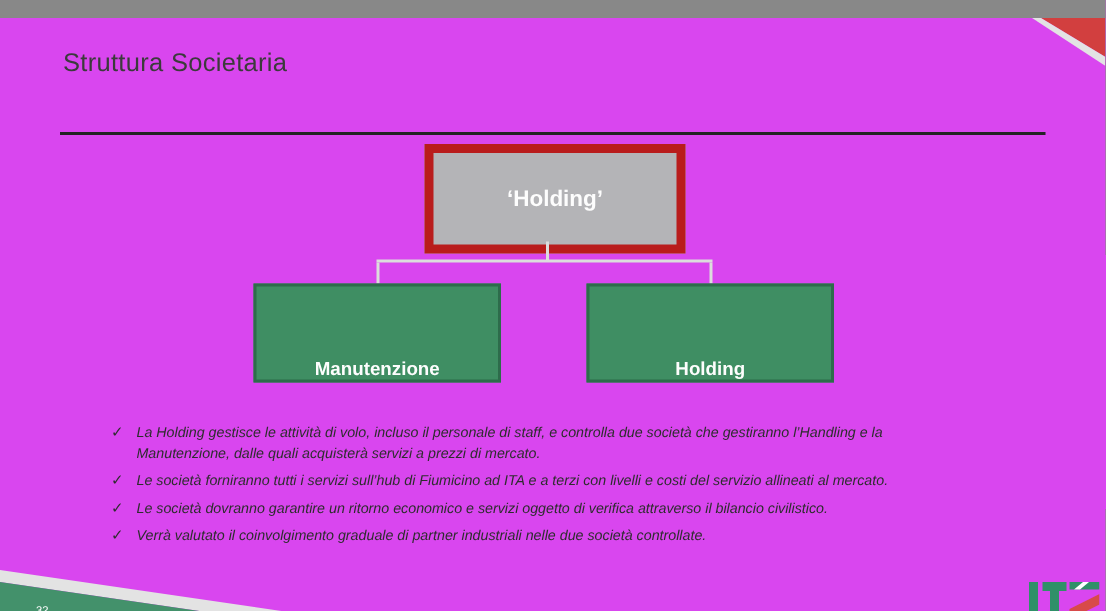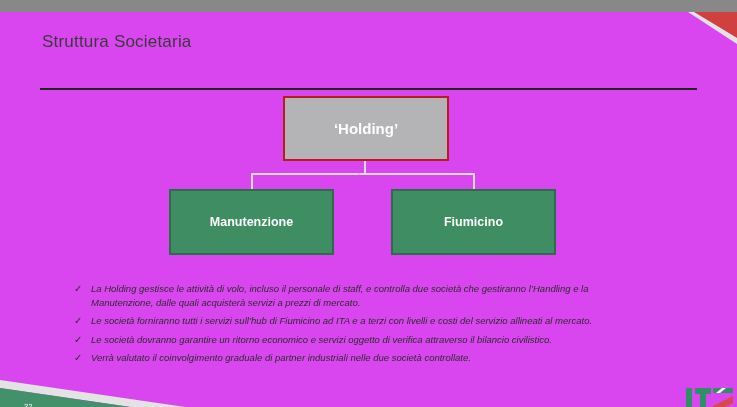--- a/index.html
+++ b/index.html
@@ -13,25 +13,25 @@
     letter-spacing:0.2px;
   }
   .rule { position:absolute; left:40px; top:76px; width:657px; height:2px; background:#232323; }
 
   .node {
     position:absolute; display:flex; align-items:center; justify-content:center;
     font-weight:bold; color:#fdfdfd; text-align:center;
   }
   .node-root {
     left:283px; top:84px; width:162px; height:61px;
-    background:#b4b4b7; border:2px solid #b91c1c; font-size:15px;
+    background:#b4b4b7; border:6px solid #b91c1c; font-size:15px;
   }
   .node-child {
     top:177px; width:161px; height:62px;
-    background:#3f8e63; border:2px solid #2d6c4b; font-size:12.5px;
+    background:#3f8e63; border:2px solid #2d6c4b; font-size:12.5px;align-items:flex-end;
   }
   .node-left  { left:169px; }
   .node-right { left:391px; }
 
   .conn { position:absolute; background:#dcdcdc; }
   .conn-root  { left:364px; top:149px; width:2px; height:13px; }
   .conn-horiz { left:251px; top:161px; width:224px; height:2px; }
   .conn-vl    { left:251px; top:163px; width:2px; height:14px; }
   .conn-vr    { left:473px; top:163px; width:2px; height:14px; }
 
@@ -66,21 +66,21 @@
 
     <div class="conn conn-root"></div>
     <div class="conn conn-horiz"></div>
     <div class="conn conn-vl"></div>
     <div class="conn conn-vr"></div>
 
     <div class="node node-child node-left">
       <span>Manutenzione</span>
     </div>
     <div class="node node-child node-right">
-      <span>Fiumicino</span>
+      <span>Holding</span>
     </div>
   </div>
 
   <div class="bullets">
     <div class="bullet">
       <span class="check">✓</span>
       <span class="btext">La Holding gestisce le attività di volo, incluso il personale di staff, e controlla due società che gestiranno l’Handling e la Manutenzione, dalle quali acquisterà servizi a prezzi di mercato.</span>
     </div>
     <div class="bullet">
       <span class="check">✓</span>

